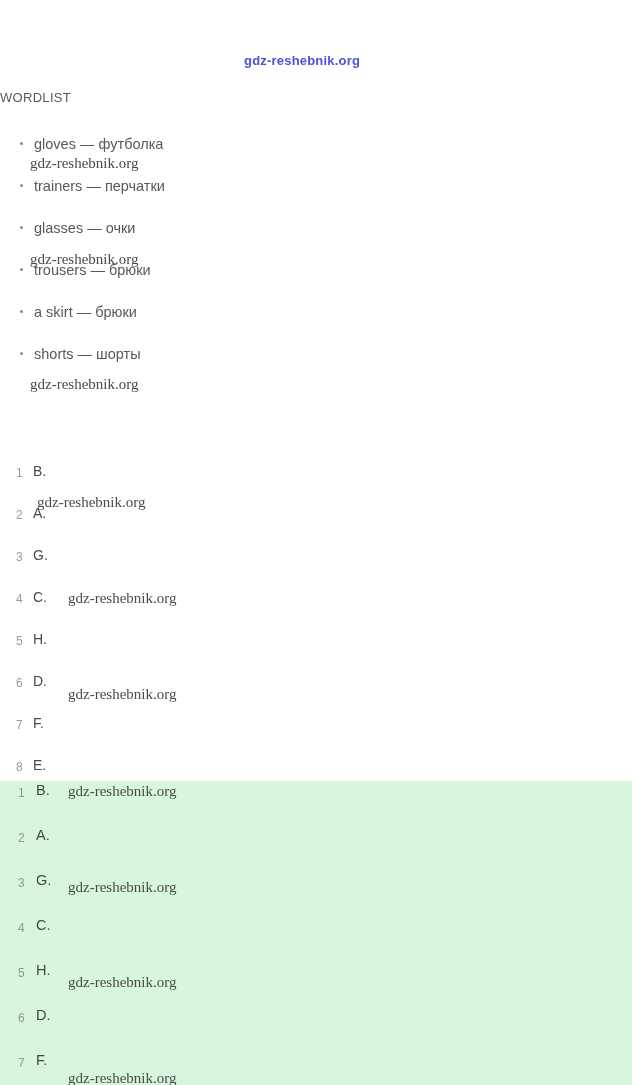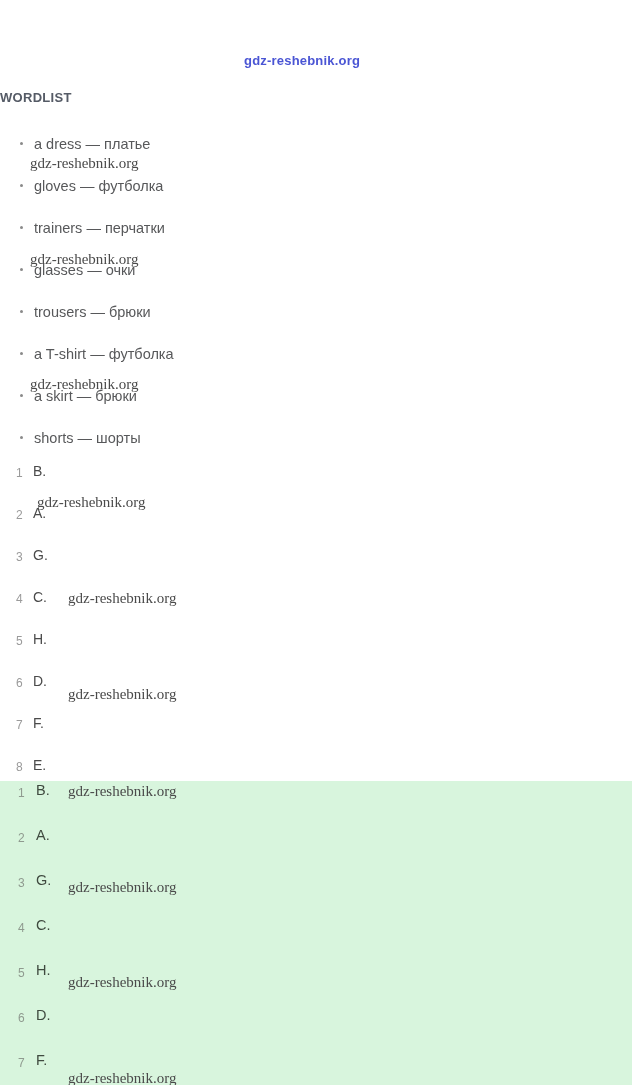--- a/index.html
+++ b/index.html
@@ -39,21 +39,21 @@
     font-family: "Liberation Serif", serif;
     font-size: 15px;
     white-space: nowrap;
     position: absolute;
   }
   .title {
     position: absolute;
     left: 0px;
     top: 42px;
     font-size: 13px;
-    font-weight: bold;
+    font-weight: normal;
     color: #555b66;
     letter-spacing: 0.3px;
   }
   .wordlist {
     position: absolute;
     left: 0;
     top: 88px;
     width: 632px;
   }
   .word-item {
@@ -133,41 +133,33 @@
 
 <div class="page">
 
   <div class="watermark watermark-top">gdz-reshebnik.org</div>
 
   <div class="title">WORDLIST</div>
 
   <div class="wordlist">
     <div class="word-item">
       <span class="word-bullet"></span>
-      <span class="word-text">a dress — платье</span>
-    </div>
-    <div class="word-item">
-      <span class="word-bullet"></span>
       <span class="word-text">gloves — футболка</span>
     </div>
     <div class="word-item">
       <span class="word-bullet"></span>
       <span class="word-text">trainers — перчатки</span>
     </div>
     <div class="word-item">
       <span class="word-bullet"></span>
       <span class="word-text">glasses — очки</span>
     </div>
     <div class="word-item">
       <span class="word-bullet"></span>
       <span class="word-text">trousers — брюки</span>
-    </div>
-    <div class="word-item">
-      <span class="word-bullet"></span>
-      <span class="word-text">a T-shirt — футболка</span>
     </div>
     <div class="word-item">
       <span class="word-bullet"></span>
       <span class="word-text">a skirt — брюки</span>
     </div>
     <div class="word-item">
       <span class="word-bullet"></span>
       <span class="word-text">shorts — шорты</span>
     </div>
   </div>

